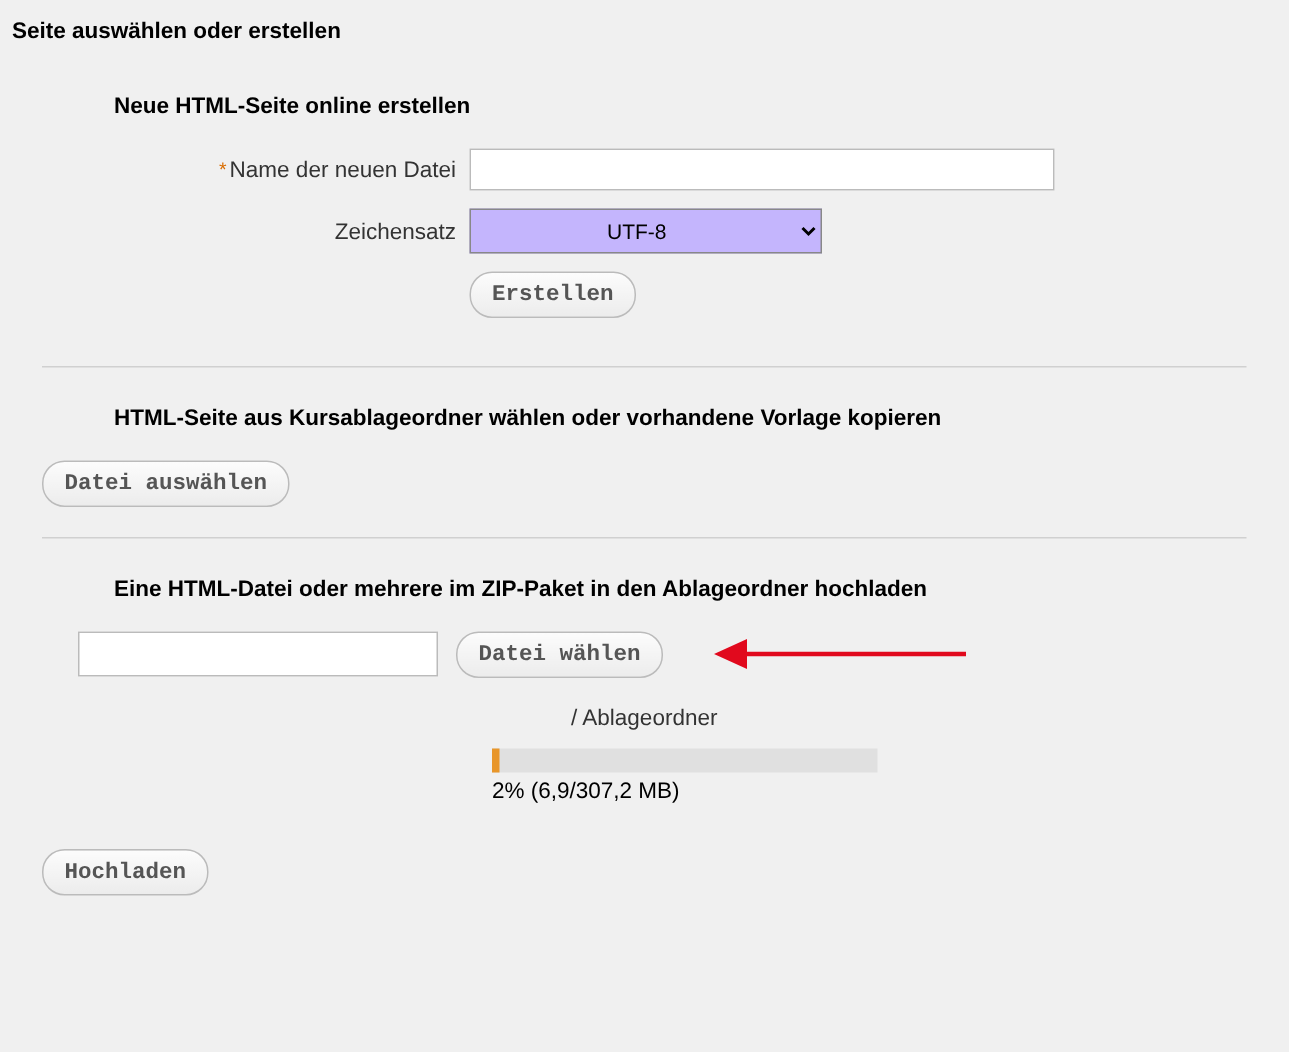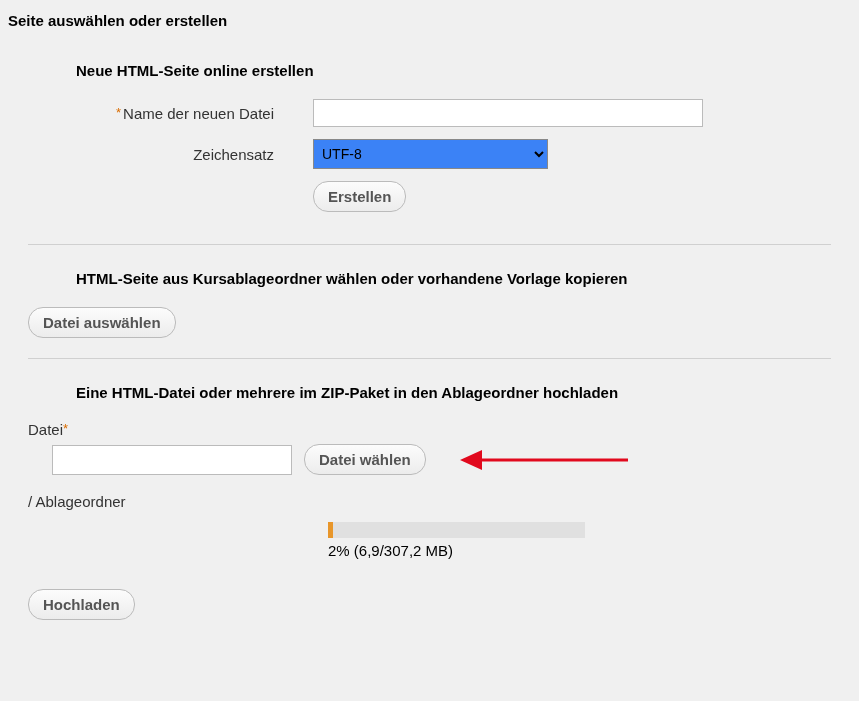--- a/index.html
+++ b/index.html
@@ -41,21 +41,21 @@
       margin: 0;
     }
     .form-row {
       display: flex;
       align-items: center;
       margin-bottom: 12px;
     }
     .form-label {
       width: 285px;
       text-align: right;
-      padding-right: 39px;
+      padding-right: 9px;
       font-size: 15px;
       color: #333;
     }
     .required {
       color: #d96c00;
       margin-right: 2px;
       vertical-align: top;
       font-size: 13px;
     }
     .form-control {
@@ -68,43 +68,44 @@
       border: 1px solid #bbb;
       font-size: 14px;
       background: #fff;
     }
     select {
       width: 235px;
       height: 30px;
       padding: 3px 4px;
       border: 1px solid #888;
       font-size: 14px;
-      background: #3b82f6;
+      background: #c4b5fd;
+      text-align: center;
     }
     .btn {
       display: inline-block;
       padding: 6px 14px;
       border: 1px solid #bbb;
       border-radius: 15px;
       background: linear-gradient(#fcfcfc, #ececec);
       color: #555;
       font-size: 15px;
       font-weight: bold;
       cursor: pointer;
-      font-family: Liberation Sans, sans-serif;
+      font-family: Liberation Mono, monospace;
     }
     .file-label {
       font-size: 15px;
       color: #333;
       margin-top: 20px;
       margin-bottom: 6px;
     }
     .file-row {
       display: flex;
-      align-items: center;
+      align-items: flex-start;
       gap: 12px;
       margin-bottom: 18px;
       padding-left: 24px;
     }
     .file-input-box {
       width: 240px;
       height: 30px;
       border: 1px solid #bbb;
       background: #fff;
     }
@@ -112,20 +113,21 @@
       margin-left: 20px;
     }
     .ziel-label {
       font-size: 15px;
       color: #333;
     }
     .ziel-value {
       font-size: 15px;
       color: #333;
       margin-top: 2px;
+      text-align: center;
     }
     .progress-wrap {
       margin-left: 300px;
       margin-top: 12px;
       margin-bottom: 4px;
     }
     .progress-bar {
       width: 257px;
       height: 16px;
       background: #e0e0e0;
@@ -187,23 +189,20 @@
   <div class="section">
     <div class="section-title">HTML-Seite aus Kursablageordner wählen oder vorhandene Vorlage kopieren</div>
     <button class="btn">Datei auswählen</button>
   </div>
 
   <hr class="divider">
 
   <div class="section">
     <div class="section-title">Eine HTML-Datei oder mehrere im ZIP-Paket in den Ablageordner hochladen</div>
 
-    <div class="file-label">
-      <span>Datei</span><span class="required">*</span>
-    </div>
 
     <div class="file-row">
       <div class="file-input-box"></div>
       <button class="btn">Datei wählen</button>
       <svg class="arrow-svg" width="180" height="30" viewBox="0 0 180 30">
         <line x1="170" y1="15" x2="20" y2="15" stroke="#e1091d" stroke-width="3"></line>
         <polygon points="2,15 24,5 24,25" fill="#e1091d"></polygon>
       </svg>
     </div>
 

